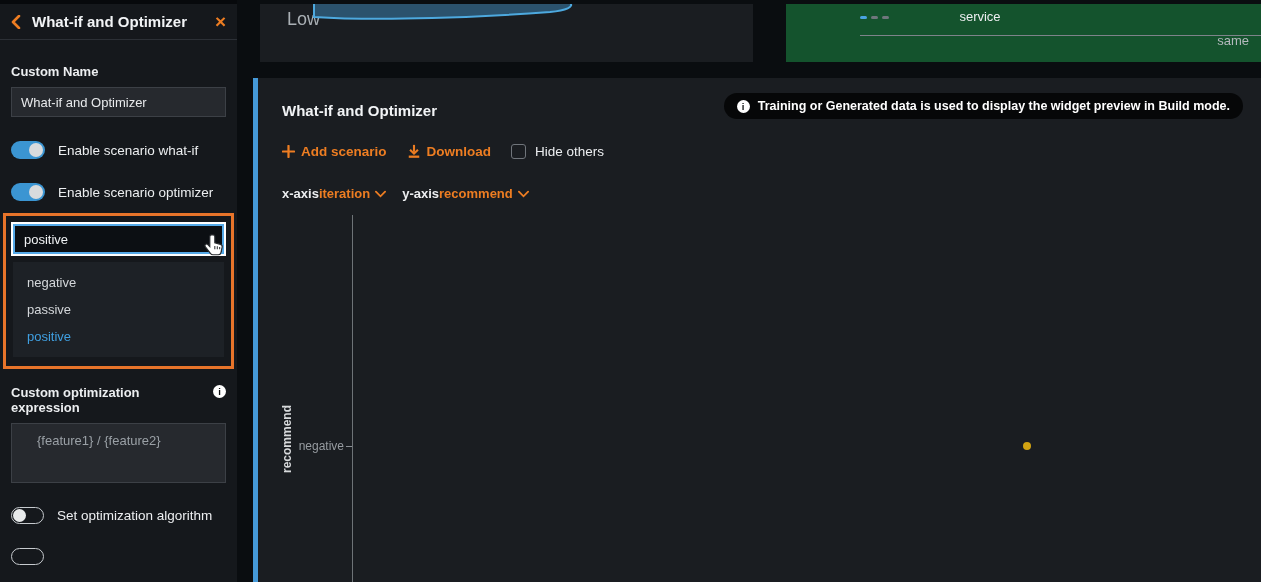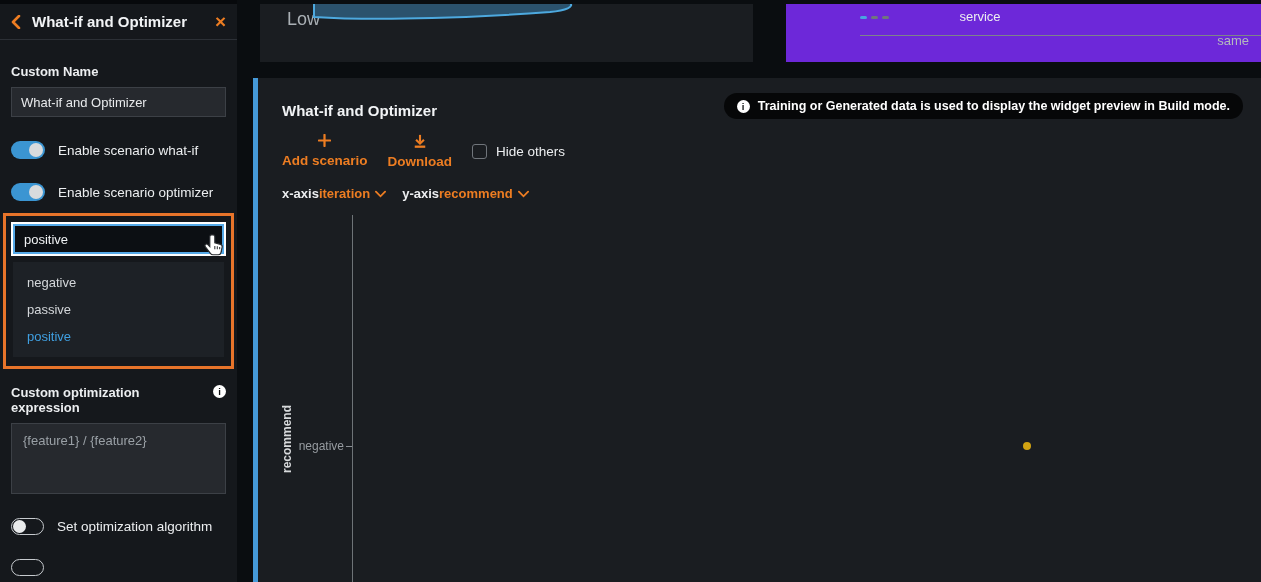--- a/index.html
+++ b/index.html
@@ -59,53 +59,53 @@
   .option.selected { color:#3f9fe0; }
   .cursor-hand { position:absolute; left:197px; top:17px; pointer-events:none; }
 
   .expr-label-row { display:flex; align-items:flex-start; gap:6px; margin:16px 11px 8px 11px; }
   .expr-label { font-weight:bold; color:#eceef0; }
   .info-circle {
     width:13px; height:13px; border-radius:50%; background:#ffffff; color:#0b0d0f;
     font-weight:bold; font-size:9.5px; line-height:13px; text-align:center; flex:0 0 auto;
   }
   .sb-textarea {
-    display:block; margin:0 11px; width:215px; height:71px;
+    display:block; margin:0 11px; width:215px; height:60px;
     background:#26292e; border:1px solid #3c4046; resize:none;
-    font-family:inherit; font-size:13px; color:#e8eaec; padding:9px 11px;
+    font-family:inherit; font-size:13px; color:#e8eaec; padding:9px 25px;
   }
   .sb-textarea::placeholder { color:#9aa0a6; opacity:1; }
 
   
   .top-widget-left { position:absolute; left:260px; top:4px; width:493px; height:58px; background:#1a1d21; }
   .low-label { position:absolute; left:27px; top:5px; font-size:18px; color:#aab0b5; }
   .dist-shape { position:absolute; left:52px; top:0; }
 
-  .top-widget-right { position:absolute; left:786px; top:4px; width:475px; height:58px; background:#6d28d9; }
+  .top-widget-right { position:absolute; left:786px; top:4px; width:475px; height:58px; background:#14532d; }
   .legend-dashes { position:absolute; left:74px; top:12px; display:flex; gap:4px; }
   .dash { width:7px; height:3px; border-radius:1.5px; background:#70767c; }
   .dash.blue { background:#4aa3e0; }
   .service-label { position:absolute; left:139px; top:5px; width:110px; text-align:center; color:#eceef0; }
   .same-label { position:absolute; right:12px; top:5px; color:#b4b9bd;margin-top:24px; }
   .tw-divider { position:absolute; left:74px; right:0; top:31px; height:1px; background:#7e838a; }
 
   
   .main-widget {
     position:absolute; left:253px; top:78px; width:1008px; height:504px;
     background:#1a1d21; border-left:5px solid #4599d8;
   }
   .mw-title { position:absolute; left:24px; top:24px; font-weight:bold; font-size:15px; color:#f2f4f6; }
   .info-pill {
     position:absolute; right:18px; top:15px;
     background:#060708; border-radius:14px; padding:6px 13px;
     display:flex; align-items:center; gap:8px;
     font-weight:bold; font-size:12.5px; color:#ffffff; white-space:nowrap;
   }
   .mw-actions { position:absolute; left:24px; top:63px; display:flex; align-items:center; gap:20px; height:20px; }
-  .action-btn { display:flex; align-items:center; gap:6px; color:#ed7d22; font-weight:bold; font-size:13.5px; cursor:pointer;flex-direction:column; }
+  .action-btn { display:flex; align-items:center; gap:6px; color:#ed7d22; font-weight:bold; font-size:13.5px; cursor:pointer; }
   .hide-others { display:flex; align-items:center; gap:9px; color:#eceef0; font-size:13.5px; }
   .checkbox { width:15px; height:15px; border:1px solid #70757b; border-radius:3px; background:transparent; cursor:pointer; }
 
   .mw-axes { position:absolute; left:24px; top:108px; display:flex; align-items:flex-start; gap:0; }
   .axis-name { font-weight:bold; color:#eceef0; }
   .axis-value { display:flex; align-items:center; gap:5px; color:#ed7d22; font-weight:bold; cursor:pointer; }
   .axes-gap { width:16px; }
 
   .chart-vline { position:absolute; left:94px; top:137px; bottom:0; width:1px; background:#6e7377; }
   .y-axis-title {

